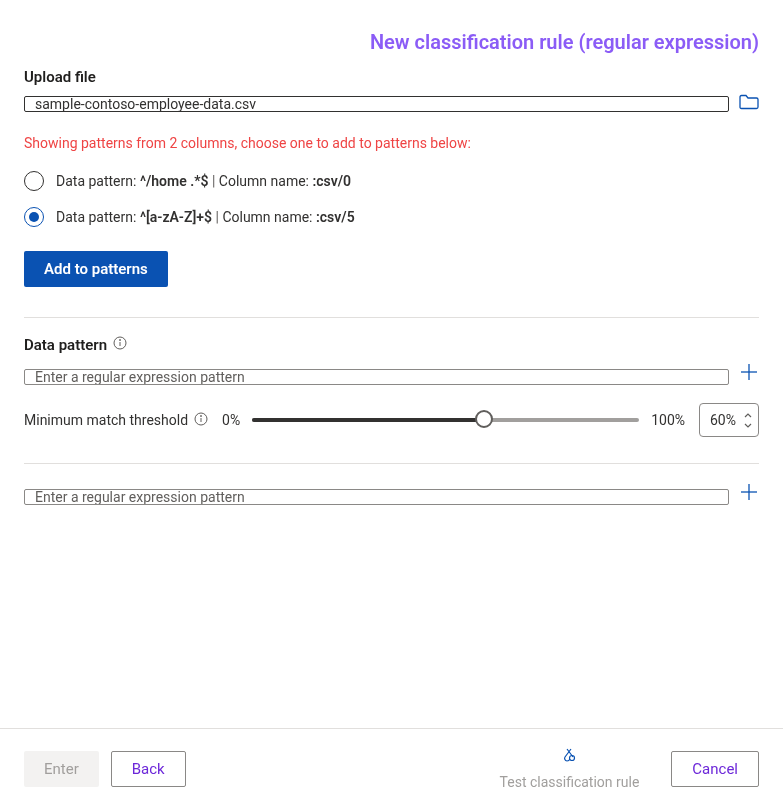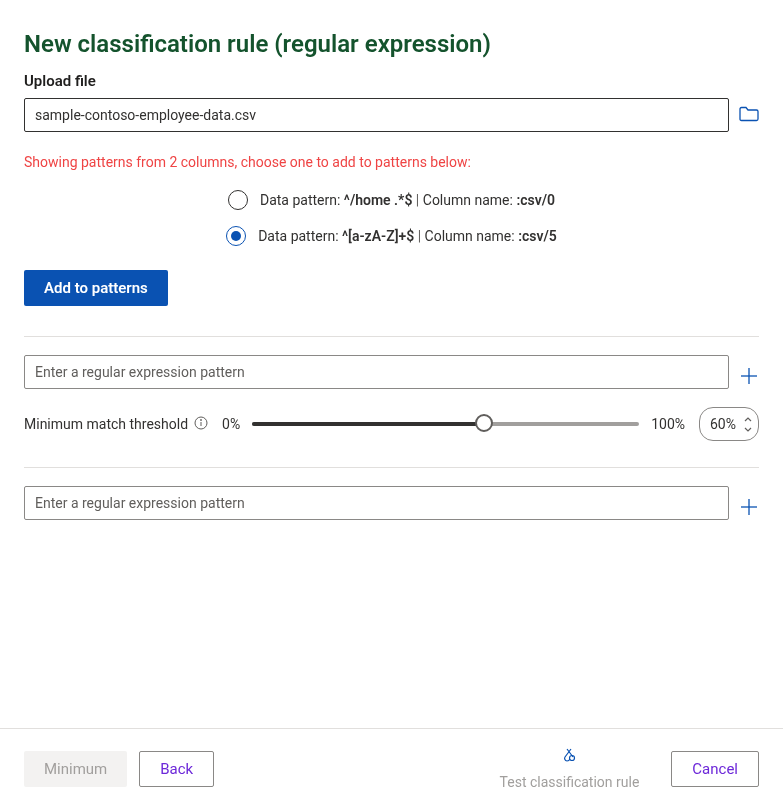--- a/index.html
+++ b/index.html
@@ -10,24 +10,25 @@
     color: #323130;
     width: 783px;
     height: 810px;
     position: relative;
     background: #fff;
   }
   .content {
     padding: 24px 24px 0 24px;
   }
   h1 {
-    font-size: 24px;
+    font-size: 20px;
     font-weight: 600;
     margin: 6px 0 14px 0;
-    color: #14532d;
+    color: #8b5cf6;
+    text-align: right;
   }
   .description {
     font-size: 14px;
     color: #323130;
     margin-bottom: 22px;
     line-height: 1.4;
     max-width: 720px;
   }
   .field-label {
     font-size: 15px;
@@ -39,21 +40,21 @@
     gap: 6px;
   }
   .upload-row {
     display: flex;
     align-items: center;
     gap: 10px;
     margin-bottom: 22px;
   }
   .text-input {
     flex: 1;
-    height: 34px;
+    height: 16px;
     border: 1px solid #323130;
     border-radius: 2px;
     padding: 0 10px;
     font-size: 14px;
     font-family: inherit;
     color: #323130;
     outline: none;
   }
   .text-input::placeholder {
     color: #605e5c;
@@ -68,21 +69,20 @@
     font-size: 14px;
     color: #ef4444;
     margin-bottom: 12px;
   }
   .radio-row {
     display: flex;
     align-items: center;
     gap: 12px;
     padding: 8px 0;
     cursor: pointer;
-    justify-content: center;
   }
   .radio {
     width: 20px;
     height: 20px;
     border: 1px solid #323130;
     border-radius: 50%;
     position: relative;
     flex-shrink: 0;
   }
   .radio.selected {
@@ -208,21 +208,21 @@
     border: 2px solid #605e5c;
     border-radius: 50%;
     top: -8px;
     left: 60%;
     transform: translateX(-50%);
   }
   .spinner {
     width: 60px;
     height: 34px;
     border: 1px solid #8a8886;
-    border-radius: 14px;
+    border-radius: 4px;
     display: flex;
     align-items: center;
     position: relative;
   }
   .spinner-value {
     flex: 1;
     padding-left: 10px;
     font-size: 14px;
   }
   .spinner-arrows {
@@ -294,20 +294,30 @@
       <span>Data pattern: </span><b>^[a-zA-Z]+$</b><span class="sep"> | </span><span>Column name: </span><b>:csv/5</b>
     </div>
   </div>
 
   <div class="add-patterns-wrap">
     <button class="btn btn-primary">Add to patterns</button>
   </div>
 
   <hr class="divider">
 
+  <div class="field-label">
+    <span>Data pattern</span>
+    <span>
+      <svg class="info-icon" viewBox="0 0 14 14" fill="none" stroke="currentColor" stroke-width="1">
+        <circle cx="7" cy="7" r="6"></circle>
+          <line x1="7" y1="6" x2="7" y2="10"></line>
+          <circle cx="7" cy="4" r="0.5" fill="currentColor"></circle>
+      </svg>
+    </span>
+  </div>
   <div class="pattern-row">
     <input class="text-input" type="text" placeholder="Enter a regular expression pattern" style="">
     <span>
       <svg class="plus-icon" viewBox="0 0 20 20" stroke="currentColor" stroke-width="1.3">
         <line x1="10" y1="2" x2="10" y2="18"></line>
           <line x1="2" y1="10" x2="18" y2="10"></line>
       </svg>
     </span>
   </div>
 
@@ -355,21 +365,21 @@
     <span>
       <svg class="plus-icon" viewBox="0 0 20 20" stroke="currentColor" stroke-width="1.3">
         <line x1="10" y1="2" x2="10" y2="18"></line>
           <line x1="2" y1="10" x2="18" y2="10"></line>
       </svg>
     </span>
   </div>
 </div>
 
 <div class="footer">
-  <button class="btn btn-disabled">Minimum</button>
+  <button class="btn btn-disabled">Enter</button>
   <button class="btn btn-default">Back</button>
   <div class="spacer"></div>
   <div class="test-link">
     <span>
       <svg width="16" height="16" viewBox="0 0 16 16" fill="none" stroke="currentColor" stroke-width="1.2">
         <path d="M10 2 L4 10 C3 11.5 4 14 6 14 C8 14 9 12 9 12 M6 2 L12 10"></path>
         <circle cx="11" cy="11" r="2.5"></circle>
       </svg>
     </span>
     <span>Test classification rule</span>

